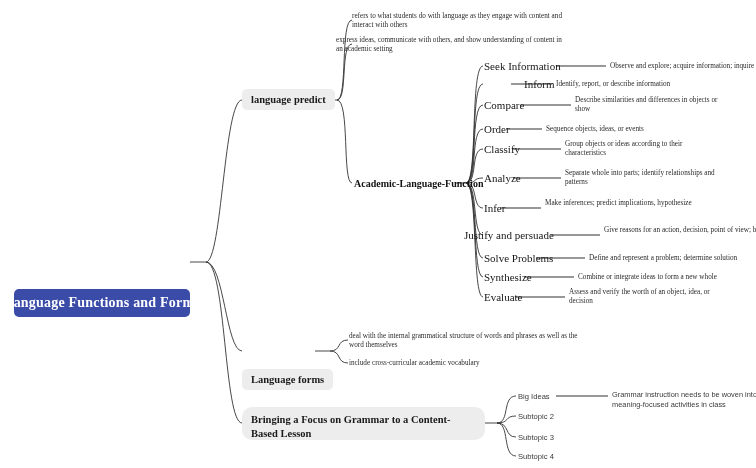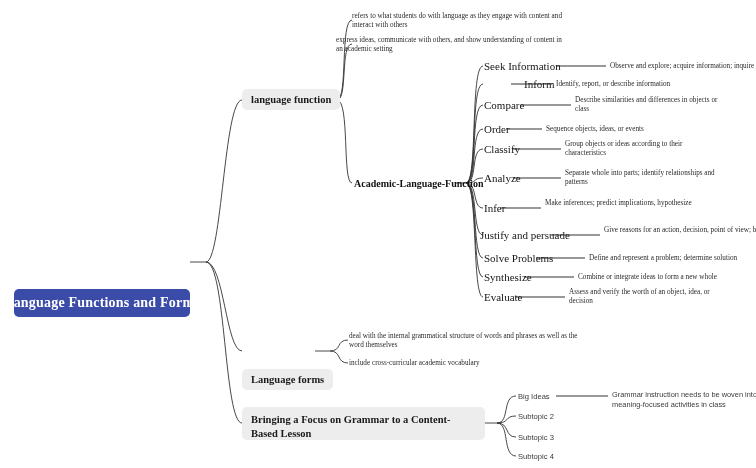--- a/index.html
+++ b/index.html
@@ -53,20 +53,21 @@
     font-size: 10.5px;
     display: flex;
     align-items: center;
     padding: 0 9px;
   }
   .box-node.two-line {
     display: block;
     padding: 6px 9px;
     line-height: 14px;
     white-space: normal;
+    border-radius: 10px;
   }
   
   .plain-node {
     color: #111111;
     font-family: "Liberation Serif", "DejaVu Serif", serif;
     font-weight: bold;
     font-size: 10px;
     display: flex;
     align-items: center;
   }
@@ -169,21 +170,21 @@
       <path d="M556,396 L608,396" stroke-width="1.1"></path>
 
     </g>
   </svg>
 
   <div class="node root-node" style="left:14px; top:248px; width:176px; height:28px;">
     <span>Language Functions and Forms</span>
   </div>
 
   <div class="node box-node" style="left:242px; top:89px; height:21px;">
-    <span>language function</span>
+    <span>language predict</span>
   </div>
 
   <div class="node desc-text wide" style="left:352px; top:12px;">refers to what students do with language as they engage with content and interact with others</div>
 
   <div class="node desc-text wide" style="left:336px; top:36px;">express ideas, communicate with others, and show understanding of content in an academic setting</div>
 
   <div class="node plain-node" style="left:354px; top:177px; height:12px;">
     <span>Academic-Language-Function</span>
   </div>
 
@@ -193,21 +194,21 @@
   <div class="node desc-text wide" style="left:610px; top:62px;">Observe and explore; acquire information; inquire</div>
 
   <div class="node topic-label" style="left:484px; top:79px; height:10px;margin-left:40px;">
     <span>Inform</span>
   </div>
   <div class="node desc-text wide" style="left:556px; top:80px;">Identify, report, or describe information</div>
 
   <div class="node topic-label" style="left:484px; top:100px; height:10px;">
     <span>Compare</span>
   </div>
-  <div class="node desc-text nar" style="left:575px; top:96px;">Describe similarities and differences in objects or class</div>
+  <div class="node desc-text nar" style="left:575px; top:96px;">Describe similarities and differences in objects or show</div>
 
   <div class="node topic-label" style="left:484px; top:124px; height:10px;">
     <span>Order</span>
   </div>
   <div class="node desc-text wide" style="left:546px; top:125px;">Sequence objects, ideas, or events</div>
 
   <div class="node topic-label" style="left:484px; top:144px; height:10px;">
     <span>Classify</span>
   </div>
   <div class="node desc-text nar" style="left:565px; top:140px;">Group objects or ideas according to their characteristics</div>
@@ -215,21 +216,21 @@
   <div class="node topic-label" style="left:484px; top:173px; height:10px;">
     <span>Analyze</span>
   </div>
   <div class="node desc-text nar" style="left:565px; top:169px;">Separate whole into parts; identify relationships and patterns</div>
 
   <div class="node topic-label" style="left:484px; top:203px; height:10px;">
     <span>Infer</span>
   </div>
   <div class="node desc-text nar" style="left:545px; top:199px;">Make inferences; predict implications, hypothesize</div>
 
-  <div class="node topic-label" style="left:480px; top:230px; height:10px;">
+  <div class="node topic-label" style="left:464px; top:230px; height:10px;">
     <span>Justify and persuade</span>
   </div>
   <div class="node desc-text med" style="left:604px; top:226px;">Give reasons for an action, decision, point of view; be convincing</div>
 
   <div class="node topic-label" style="left:484px; top:253px; height:10px;">
     <span>Solve Problems</span>
   </div>
   <div class="node desc-text wide" style="left:589px; top:254px;">Define and represent a problem; determine solution</div>
 
   <div class="node topic-label" style="left:484px; top:272px; height:10px;">

